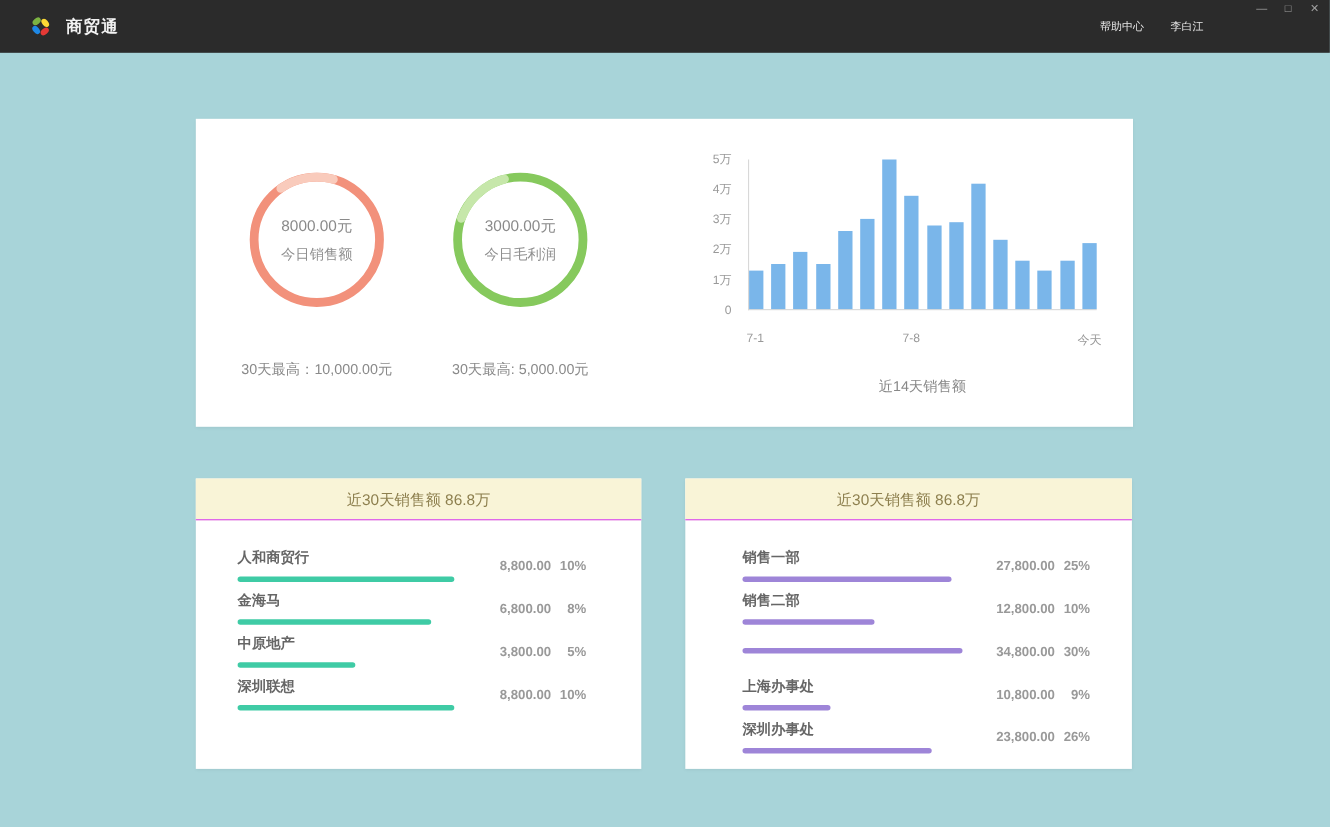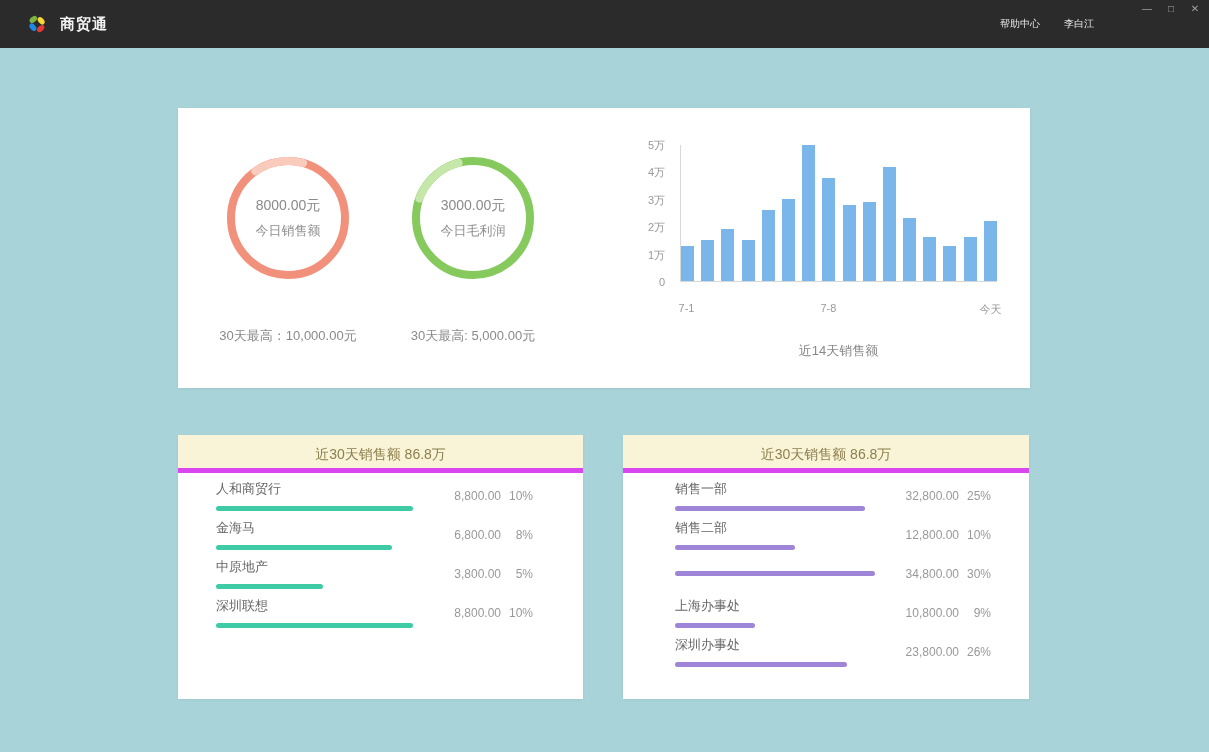--- a/index.html
+++ b/index.html
@@ -38,22 +38,22 @@
   .plot { position:relative; width:317px; height:137px; border-left:1px solid #d8d8d8; border-bottom:1px solid #d8d8d8; }
   #yaxis { position:absolute; left:-50px; top:0; width:42px; height:137px; }
   .ylabel { position:absolute; right:8px; font-size:11px; color:#999; line-height:12px; white-space:nowrap; }
   .bars { display:flex; align-items:flex-end; justify-content:space-between; height:100%; }
   .bar { width:13px; }
   .xlabels { position:relative; height:16px; margin-top:20px; }
   .xlabel { position:absolute; top:0; transform:translateX(-50%); font-size:11px; color:#999; white-space:nowrap; }
   .chart-caption { text-align:center; font-size:13px; color:#888; margin-top:24px; }
 
   
-  .list-header { height:38px; line-height:38px; text-align:center; background:#f9f4d7; border-bottom:5px solid #d946ef; color:#8d7f4e; font-size:14px; }
-  .rows { padding-top:3px; }
+  .list-header { height:38px; line-height:38px; text-align:center; background:#f9f4d7; border-bottom:1px solid #d946ef; color:#8d7f4e; font-size:14px; }
+  .rows { padding-top:21px;font-weight:bold; }
   .list-card.left  .rows { padding-left:38px; padding-right:50px; }
   .list-card.right .rows { padding-left:52px; padding-right:38px; }
   .srow { display:flex; justify-content:space-between; align-items:center; height:39px; }
   .srow-left { flex:1; }
   .srow-label { font-size:13px; color:#666; margin-bottom:8px; }
   .srow-bar { height:5px; border-radius:3px; }
   .srow-value { display:flex; align-items:center; margin-left:14px; font-size:12px; color:#999; white-space:nowrap; }
   .srow-value .amount { display:inline-block; width:64px; text-align:right; }
   .srow-value .pct { display:inline-block; width:32px; text-align:right; }
 </style>
@@ -203,21 +203,21 @@
 
     <section class="card list-card right">
       <div class="list-header">近30天销售额 86.8万</div>
       <div class="rows" id="department-rows">
           <div class="srow">
             <div class="srow-left">
               <div class="srow-label">销售一部</div>
               <div class="srow-bar" style="width: 190px; background: rgb(158, 133, 216);"></div>
             </div>
             <div class="srow-value">
-              <span class="amount">32,800.00</span>
+              <span class="amount">27,800.00</span>
               <span class="pct">25%</span>
             </div>
           </div>
           <div class="srow">
             <div class="srow-left">
               <div class="srow-label">销售二部</div>
               <div class="srow-bar" style="width: 120px; background: rgb(158, 133, 216);"></div>
             </div>
             <div class="srow-value">
               <span class="amount">12,800.00</span>

